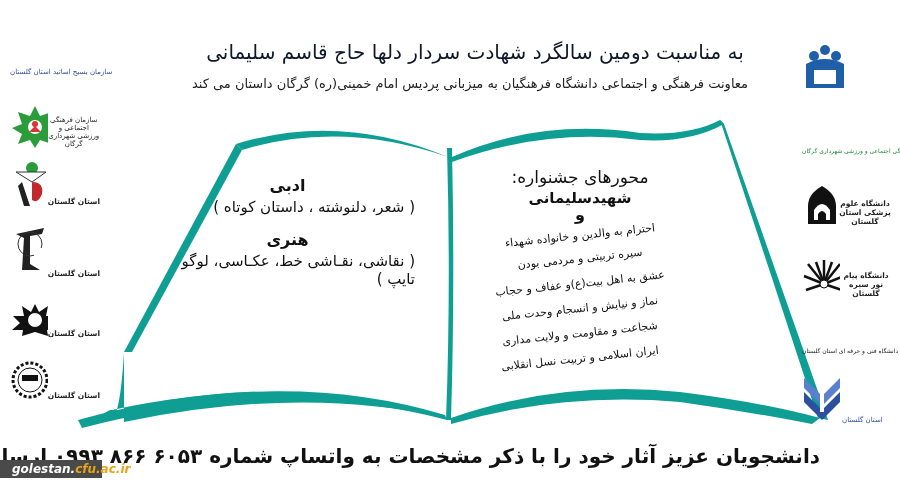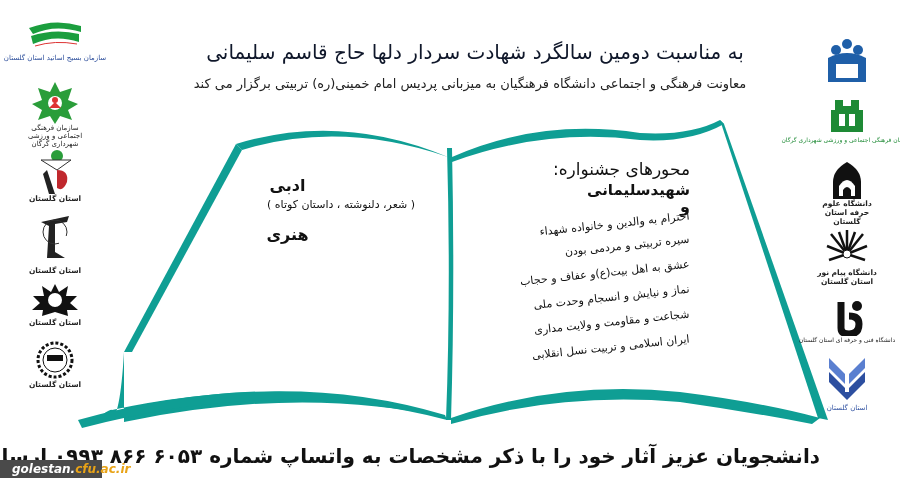--- a/index.html
+++ b/index.html
@@ -19,52 +19,52 @@
     text-align:center; font-size:13px; color:#222; direction:rtl; white-space:nowrap;
     letter-spacing:-0.3px;
   }
   svg.book { position:absolute; left:0; top:0; }
   .left-page {
     position:absolute; left:160px; top:150px; width:265px; direction:rtl; text-align:right;
   }
   .left-page .heading { font-size:17px; margin-right:4px; }
   .cat { margin-top:14px; }
   .cat-name { font-size:16px; font-weight:bold; text-align:center; margin-right:10px; }
-  .cat-items { font-size:11px; text-align:right; margin-top:3px; margin-right:10px; }
+  .cat-items { font-size:15px; text-align:right; margin-top:3px; margin-right:10px; }
   .right-page {
-    position:absolute; left:470px; top:159px; width:220px; direction:rtl; text-align:right;
+    position:absolute; left:470px; top:167px; width:220px; direction:rtl; text-align:center;
   }
   .right-page .heading { font-size:17px; }
   .right-page .hero { font-size:15px; font-weight:bold; margin-top:2px; }
   .right-page .and { font-size:16px; font-weight:bold; line-height:16px; }
   .axis-item { font-size:11px; margin-top:6px; white-space:nowrap; }
   .axis-item.tilt { transform:rotate(-6deg); }
   .footer {
     position:absolute; left:200px; top:444px; width:620px; text-align:center;
     direction:rtl; font-size:20px; font-weight:bold; white-space:nowrap; color:#111;
   }
   .watermark {
     position:absolute; left:0; top:460px; width:102px; height:18px;
     background:#4a4a4a; color:#fff; font-style:italic; font-weight:bold;
     font-size:12px; line-height:18px; padding-left:12px; box-sizing:border-box;
     font-family:"DejaVu Sans", sans-serif;
   }
   .watermark .domain { color:#e8a317; }
   .logo-col { position:absolute; top:20px; width:90px; }
   .logo-col.left { left:10px; }
   .logo-col.right { left:802px; }
-  .logo { position:relative; width:90px; display:flex; flex-direction:column; align-items:center; }
+  .logo { position:relative; width:90px; display:flex; align-items:flex-end; }
   .logo-cap { font-size:7px; text-align:center; direction:rtl; white-space:nowrap; color:#222; }
   .logo-cap.bold { font-weight:bold; font-size:7.5px; }
 </style>
 </head>
 <body>
 
 <div class="title">به مناسبت دومین سالگرد شهادت سردار دلها حاج قاسم سلیمانی</div>
-<div class="subtitle">معاونت فرهنگی و اجتماعی دانشگاه فرهنگیان به میزبانی پردیس امام خمینی(ره) تربیتی برگزار می کند</div>
+<div class="subtitle">معاونت فرهنگی و اجتماعی دانشگاه فرهنگیان به میزبانی پردیس امام خمینی(ره) گرگان داستان می کند</div>
 
 <svg class="book" width="900" height="482">
   <g fill="#0f9e94">
 
     <path d="M236 144 Q340 112 448 157 Q340 120 242 150 Z"></path>
 
     <path d="M236 144 L242 150 L132 352 L124 352 Z"></path>
 
     <path d="M124 352 Q120 420 110 420 L96 420 Q110 408 112 410 Q300 370 448 418 Q300 385 124 422 Z"></path>
 
@@ -80,20 +80,21 @@
   </g>
 </svg>
 
 <div class="left-page">
   <div class="cat" style="margin-top:26px;">
     <div class="cat-name">ادبی</div>
     <div class="cat-items">( شعر، دلنوشته ، داستان کوتاه )</div>
   </div>
   <div class="cat">
     <div class="cat-name">هنری</div>
+    <div class="cat-items">( نقاشی، نقـاشی خط، عکـاسی، لوگو تایپ )</div>
   </div>
   <div class="cat">
   </div>
 </div>
 
 <div class="right-page">
   <div class="heading">محورهای جشنواره:</div>
   <div class="hero">شهیدسلیمانی</div>
   <div class="and">و</div>
   <div class="axis-item tilt">احترام به والدین و خانواده شهداء</div>
@@ -177,38 +178,38 @@
       <rect x="22" y="18" width="6" height="12" fill="#fff"></rect>
     </svg>
     <div class="logo-cap" style="color:#1e8a35;font-size:6px;">سازمان فرهنگی اجتماعی و ورزشی شهرداری گرگان</div>
   </div>
   <div class="logo" style="height:66px; margin-top:6px;">
     <svg width="40" height="42">
       <path d="M20 2 Q34 10 34 22 L34 40 L6 40 L6 22 Q6 10 20 2 Z" fill="#111"></path>
       <path d="M12 26 Q20 14 28 26 L28 36 L12 36 Z" fill="#fff"></path>
       <path d="M16 30 Q20 24 24 30 L24 36 L16 36 Z" fill="#111"></path>
     </svg>
-    <div class="logo-cap bold" style="white-space:normal;width:60px;">دانشگاه علوم حرفه استان گلستان</div>
+    <div class="logo-cap bold" style="white-space:normal;width:60px;">دانشگاه علوم پزشکی استان گلستان</div>
   </div>
   <div class="logo" style="height:70px; margin-top:2px;">
     <svg width="44" height="40">
       <g stroke="#111" stroke-width="2.5">
         <line x1="22" y1="26" x2="22" y2="2"></line>
           <line x1="22" y1="26" x2="6" y2="6"></line>
           <line x1="22" y1="26" x2="38" y2="6"></line>
         <line x1="22" y1="26" x2="2" y2="18"></line>
           <line x1="22" y1="26" x2="42" y2="18"></line>
           <line x1="22" y1="26" x2="4" y2="32"></line>
         <line x1="22" y1="26" x2="40" y2="32"></line>
           <line x1="22" y1="26" x2="14" y2="4"></line>
           <line x1="22" y1="26" x2="30" y2="4"></line>
       </g>
       <circle cx="22" cy="26" r="4" fill="#fff" stroke="#111"></circle>
     </svg>
-    <div class="logo-cap bold" style="white-space:normal;width:60px;">دانشگاه پیام نور استان گلستان</div>
+    <div class="logo-cap bold" style="white-space:normal;width:60px;">دانشگاه پیام نور سیره گلستان</div>
   </div>
   <div class="logo" style="height:56px;">
     <svg width="40" height="38">
       <path d="M14 4 L14 30 Q14 36 22 36 Q32 36 32 26 Q32 18 22 18" fill="none" stroke="#111" stroke-width="7"></path>
       <circle cx="30" cy="8" r="5" fill="#111"></circle>
     </svg>
     <div class="logo-cap" style="font-size:6px;">دانشگاه فنی و حرفه ای استان گلستان</div>
   </div>
   <div class="logo" style="height:70px;">
     <svg width="40" height="50">

